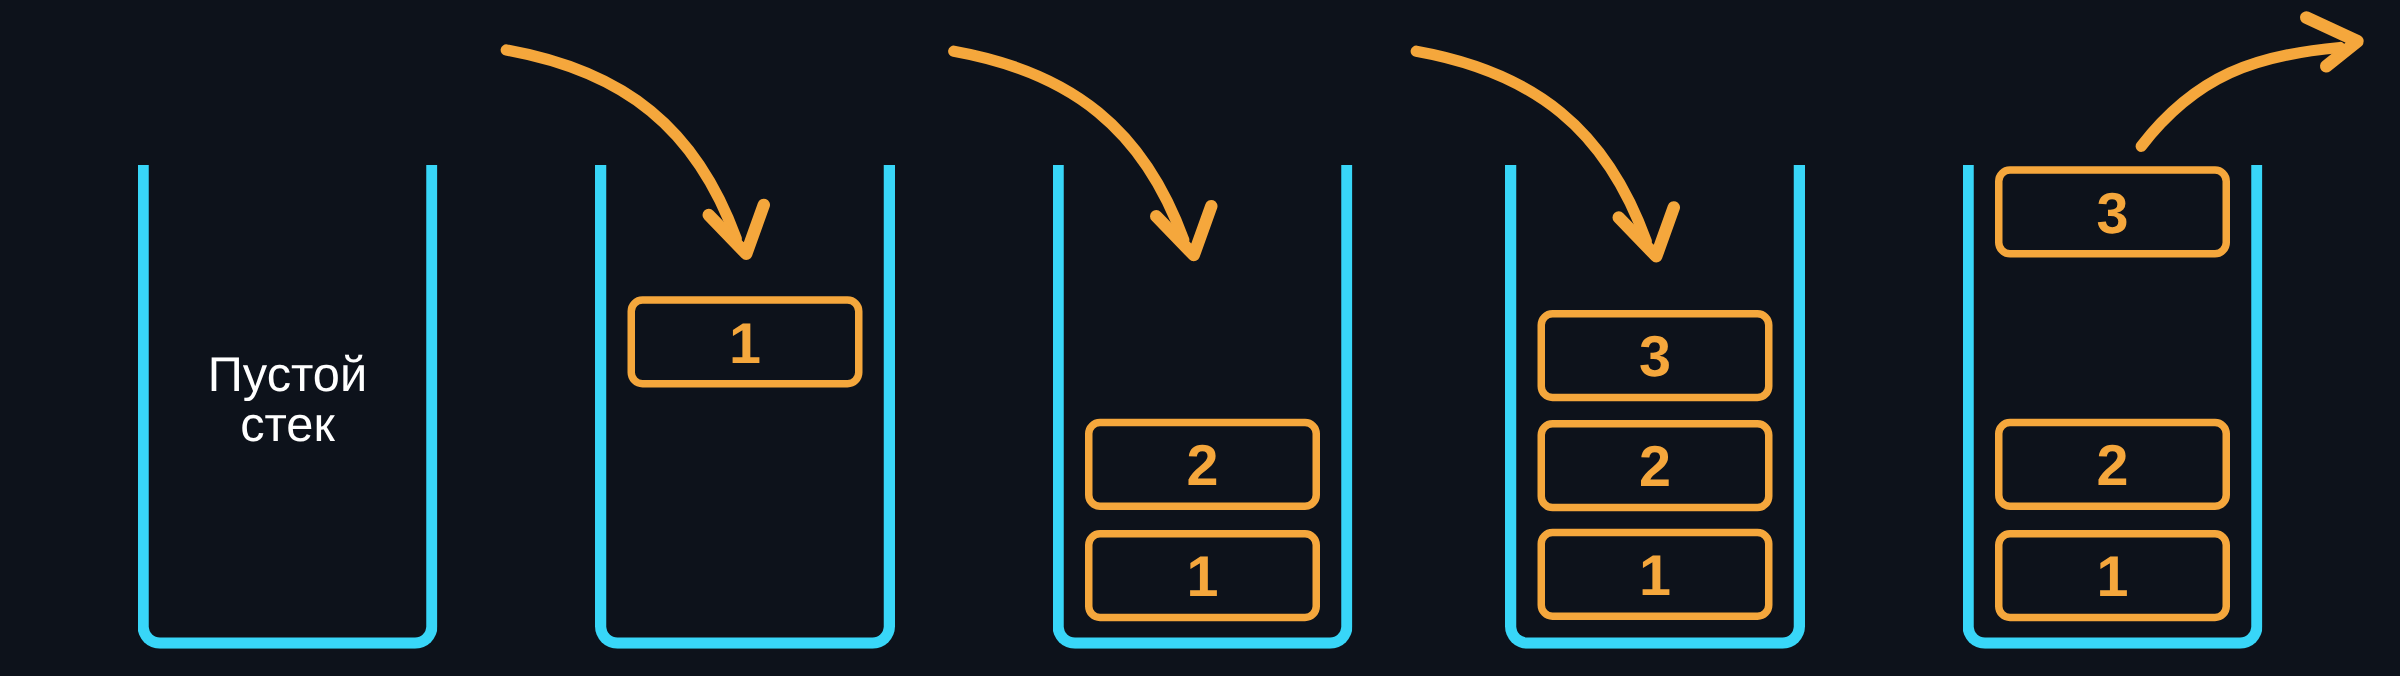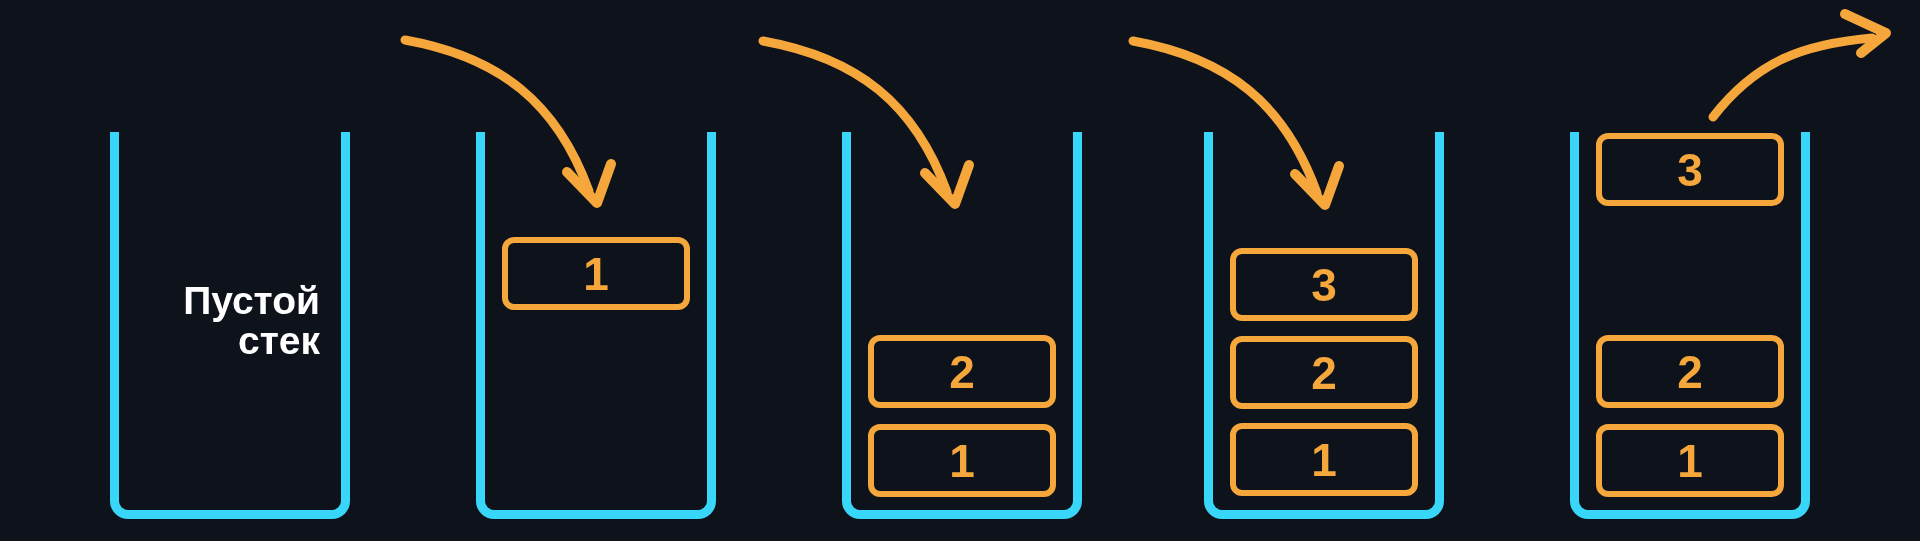--- a/index.html
+++ b/index.html
@@ -26,23 +26,23 @@
     border:9px solid var(--container);
     border-top:none;
     border-radius:0 0 18px 18px;
   }
   .stack-1{left:110px;display:flex;align-items:center;justify-content:center;}
   .stack-2{left:476px;}
   .stack-3{left:842px;}
   .stack-4{left:1204px;}
   .stack-5{left:1570px;}
   .stack-label{
-    width:180px;text-align:right;
+    width:180px;text-align:center;
     color:var(--text);
-    font-size:39px;font-weight:bold;line-height:1.02;
+    font-size:39px;font-weight:normal;line-height:1.02;
   }
   .box{
     position:absolute;left:17px;
     width:188px;height:73px;
     box-sizing:border-box;
     border:6px solid var(--accent);
     border-radius:12px;
     display:flex;align-items:center;justify-content:center;
   }
   .box-value{

